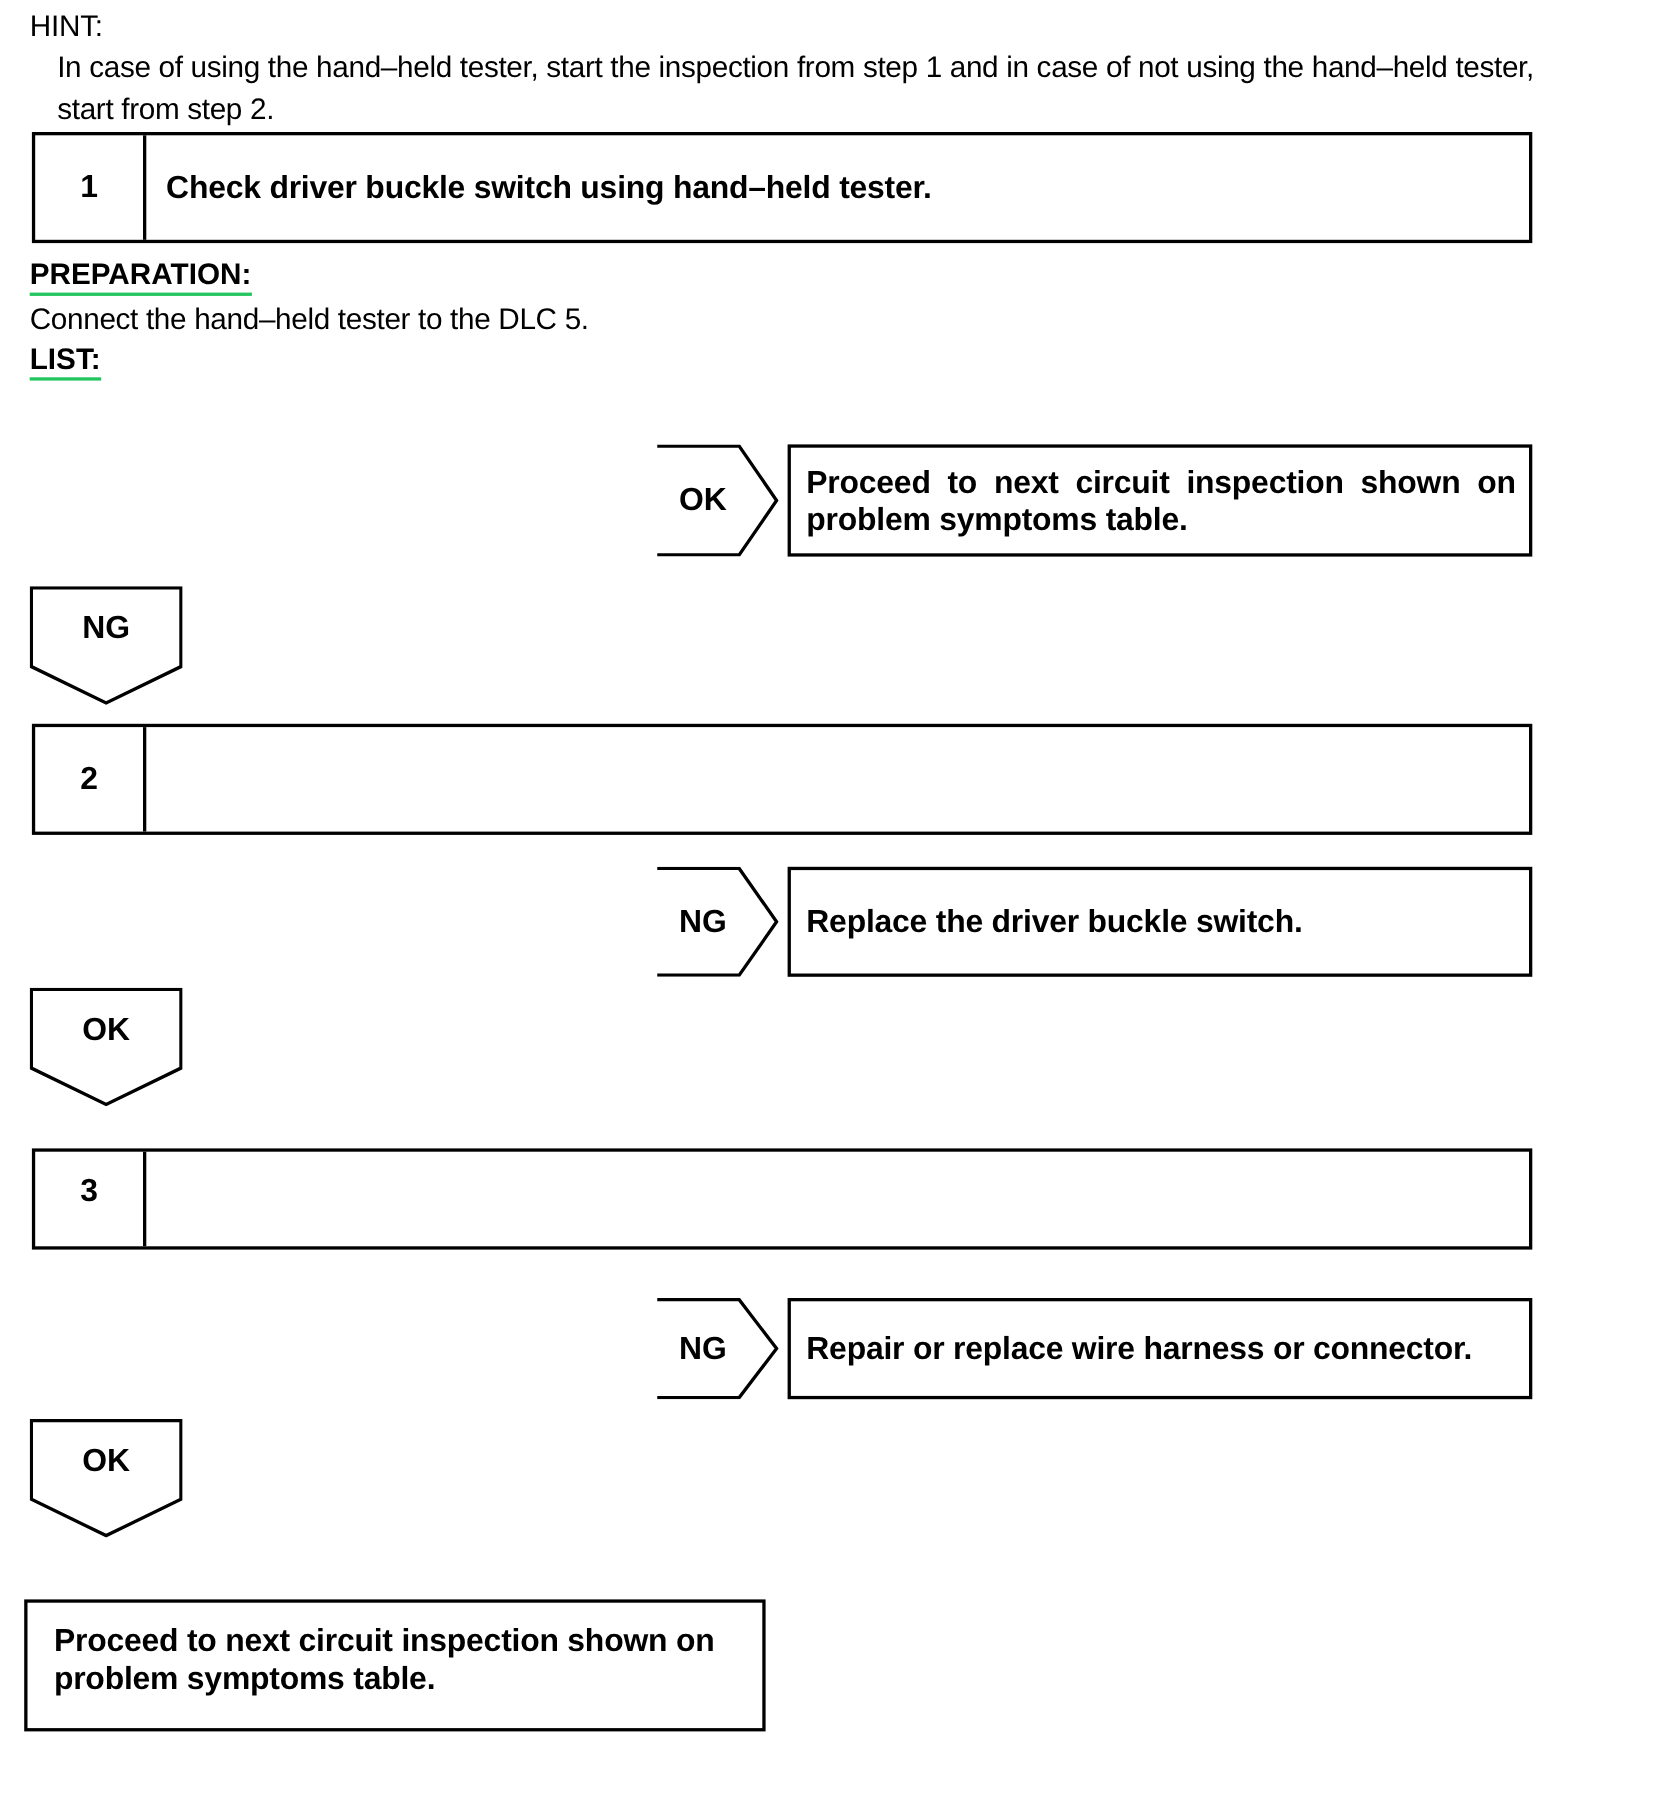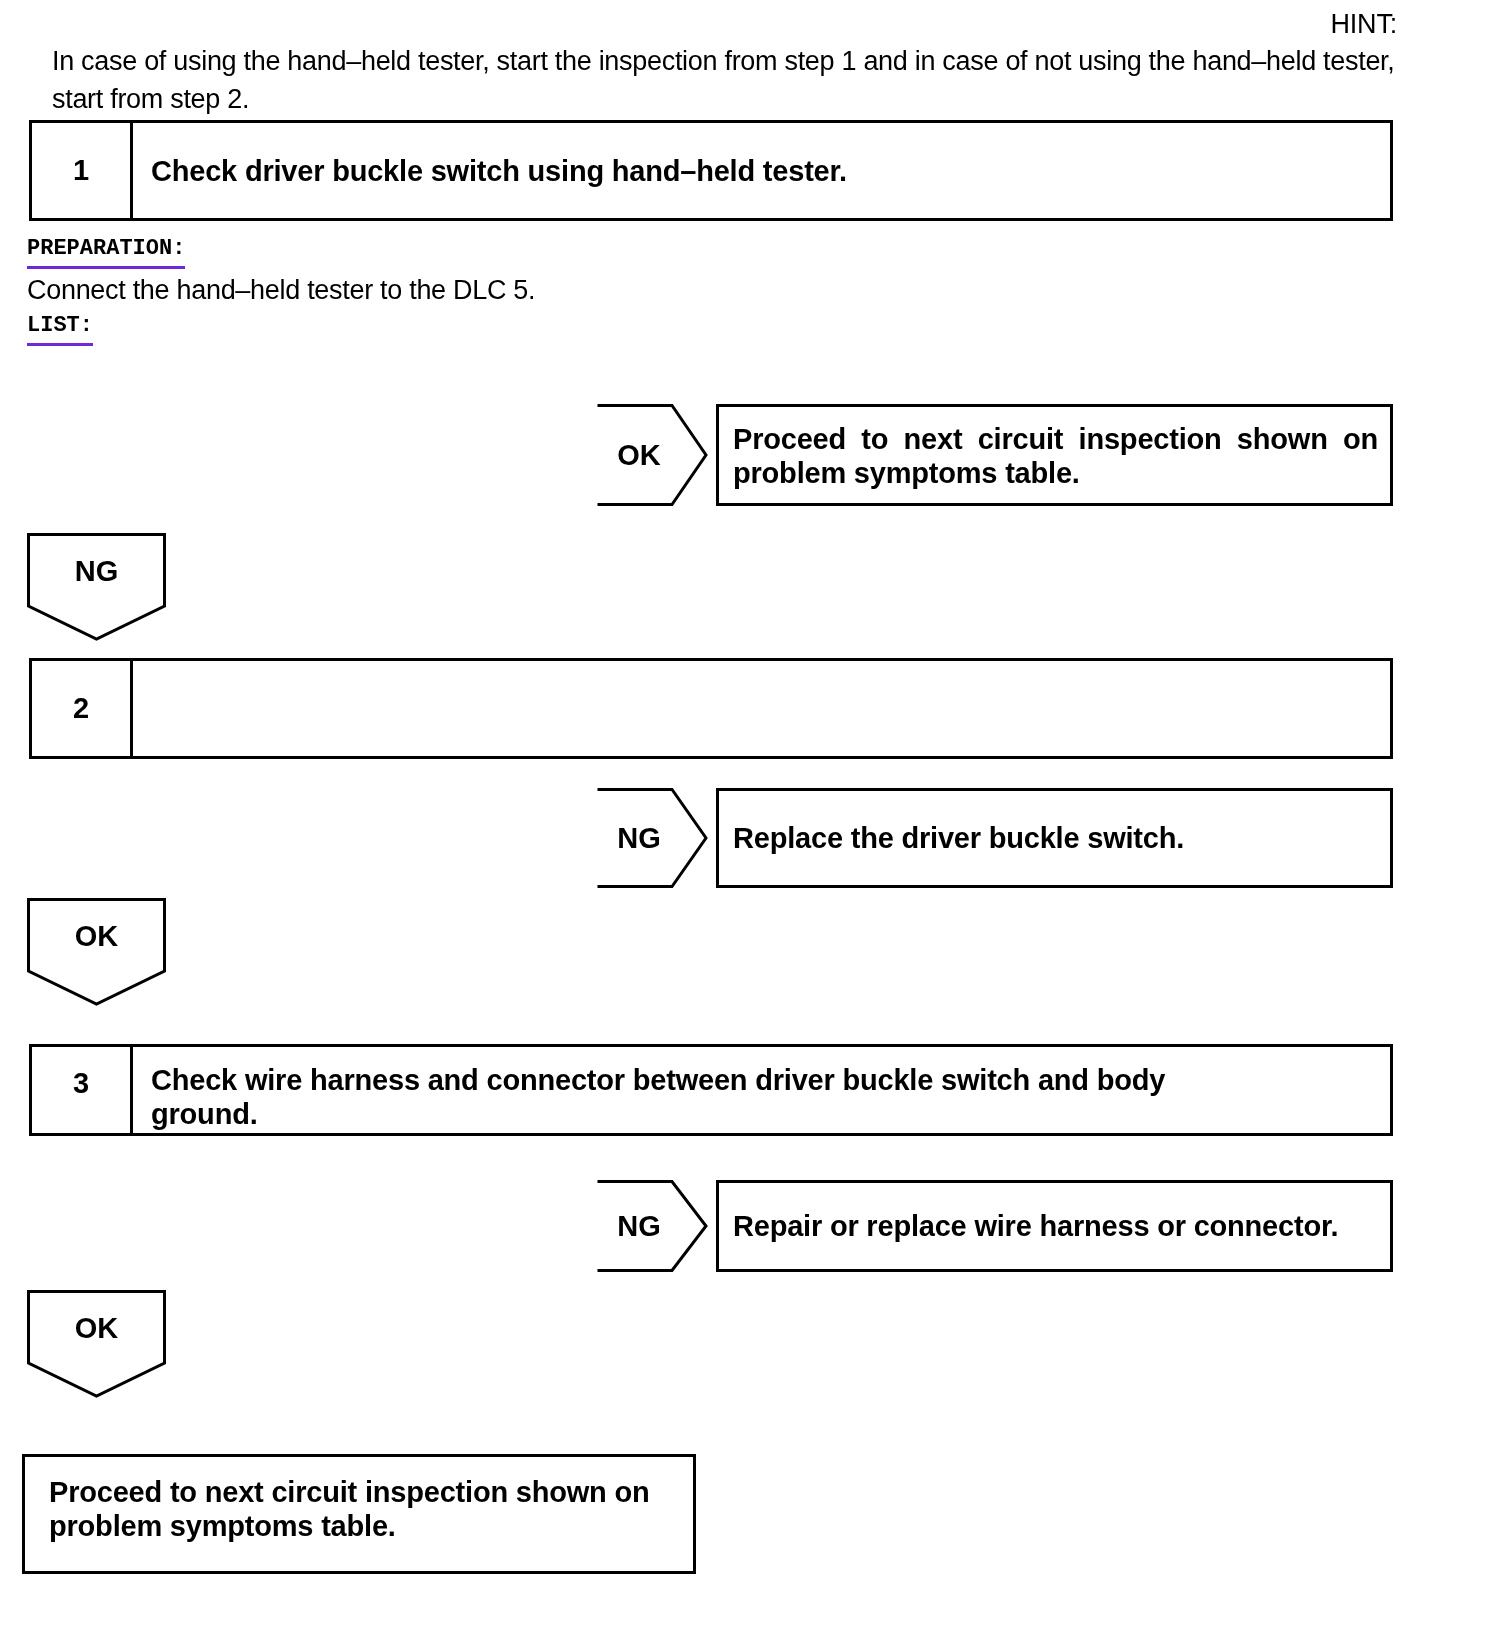--- a/index.html
+++ b/index.html
@@ -27,21 +27,20 @@
   .hint-wrap {
     position: absolute;
     left: 27px;
     top: 6px;
     width: 1370px;
   }
   .hint-label {
     font-size: 27px;
     line-height: 36px;
     letter-spacing: -0.2px;
-    text-align: right;
   }
   .hint-body {
     font-size: 27px;
     line-height: 38px;
     letter-spacing: -0.3px;
     width: 1370px;
     margin-left: 25px;
   }
 
   
@@ -77,27 +76,26 @@
     align-items: center;
     padding-top: 0;
   }
 
   
   .section-block {
     position: absolute;
     left: 27px;
   }
   .sec-head {
-    font-size: 22px;
+    font-size: 27px;
     font-weight: bold;
     line-height: 34px;
     display: inline-block;
-    border-bottom: 3px solid #6d28d9;
+    border-bottom: 3px solid #22c55e;
     letter-spacing: 0px;
-    font-family: Liberation Mono, monospace;
   }
   .sec-line {
     font-size: 27px;
     line-height: 38px;
     letter-spacing: -0.3px;
     margin-top: 2px;
   }
 
   
   .result-row {
@@ -248,26 +246,20 @@
     <svg width="139" height="108" viewBox="0 0 139 108">
       <path d="M1.5,1.5 L137.5,1.5 L137.5,73 L69.5,106 L1.5,73 Z" fill="none" stroke="#000" stroke-width="3"></path>
     </svg>
     <div class="lbl">OK</div>
   </div>
 
   <div class="step-box" style="left:29px; top:1044px; width:1364px; height:92px;">
     <div class="step-num">
       <span style="display:block; margin-top:-14px;">3</span>
     </div>
-    <div class="step-text">
-      <div>
-        <span style="display:block;">Check wire harness and connector between driver buckle switch and body</span>
-        <span style="display:block;">ground.</span>
-      </div>
-    </div>
   </div>
 
   <div class="result-row" style="left:596px; top:1180px; width:800px; height:92px;">
     <div class="arrow-right" style="height:92px;">
       <svg width="112" height="92" viewBox="0 0 112 92">
         <path d="M1.5,1.5 L76,1.5 L110,46 L76,90.5 L1.5,90.5" fill="none" stroke="#000" stroke-width="3"></path>
       </svg>
       <div class="lbl">NG</div>
     </div>
   </div>

